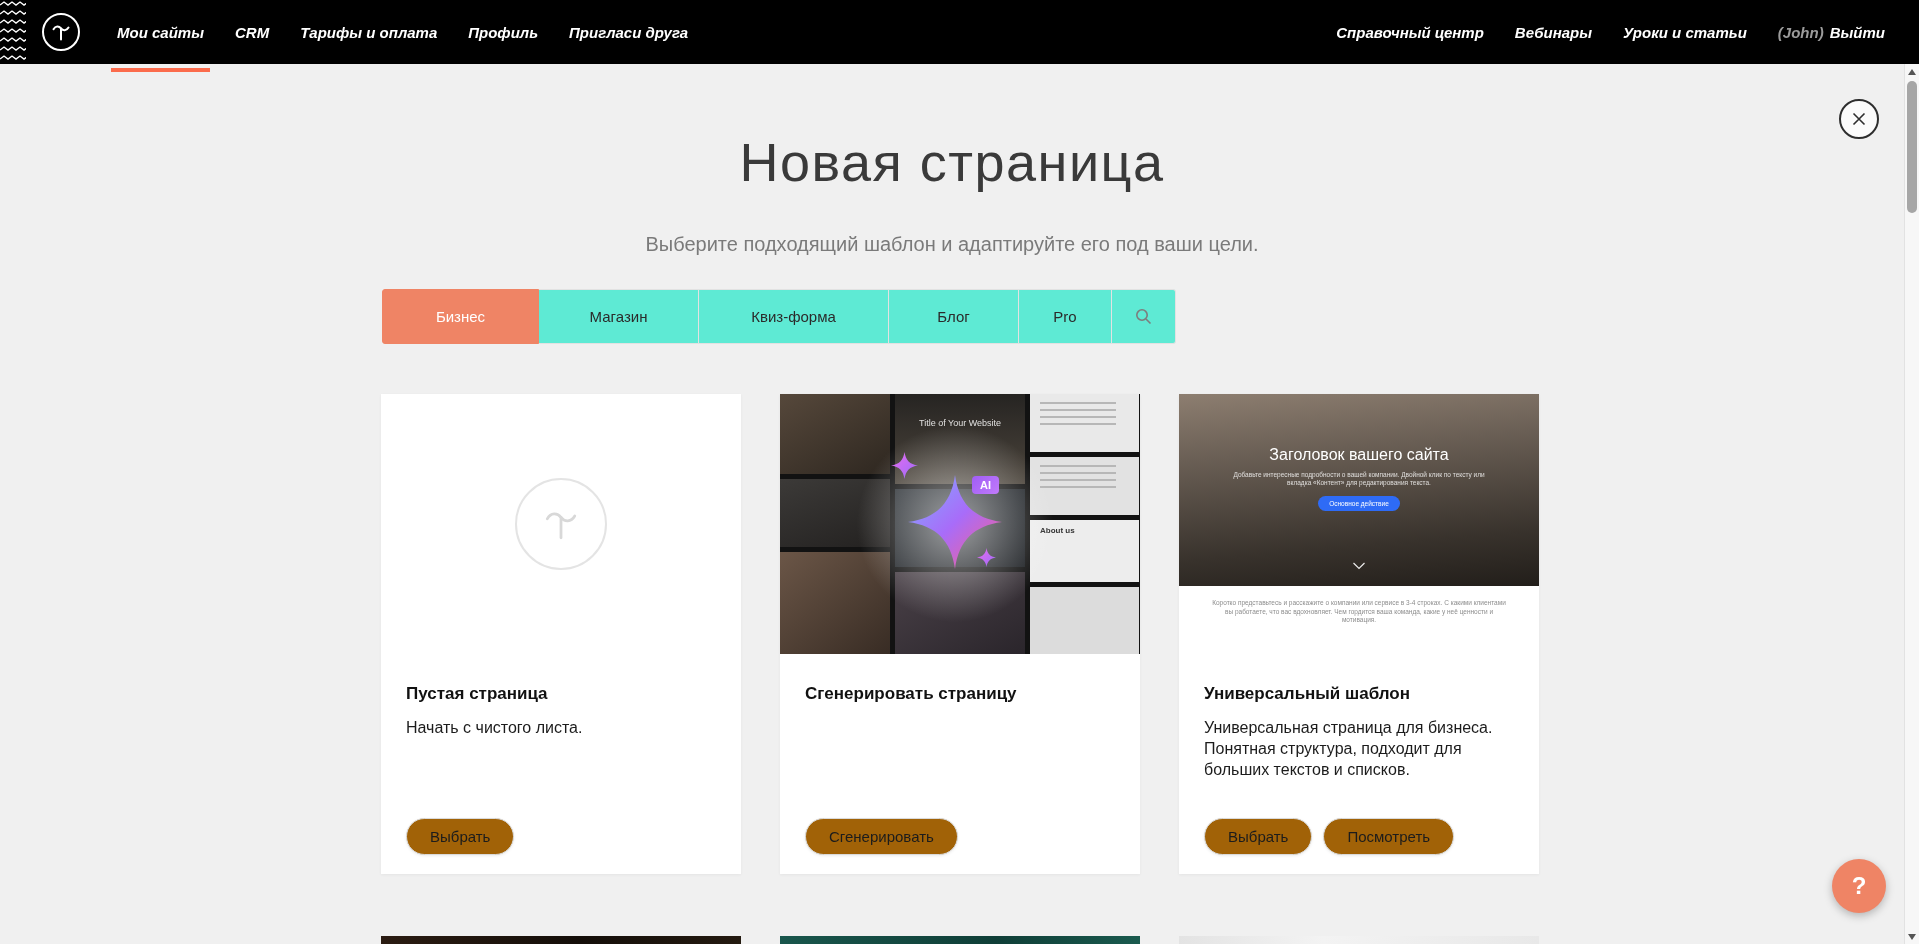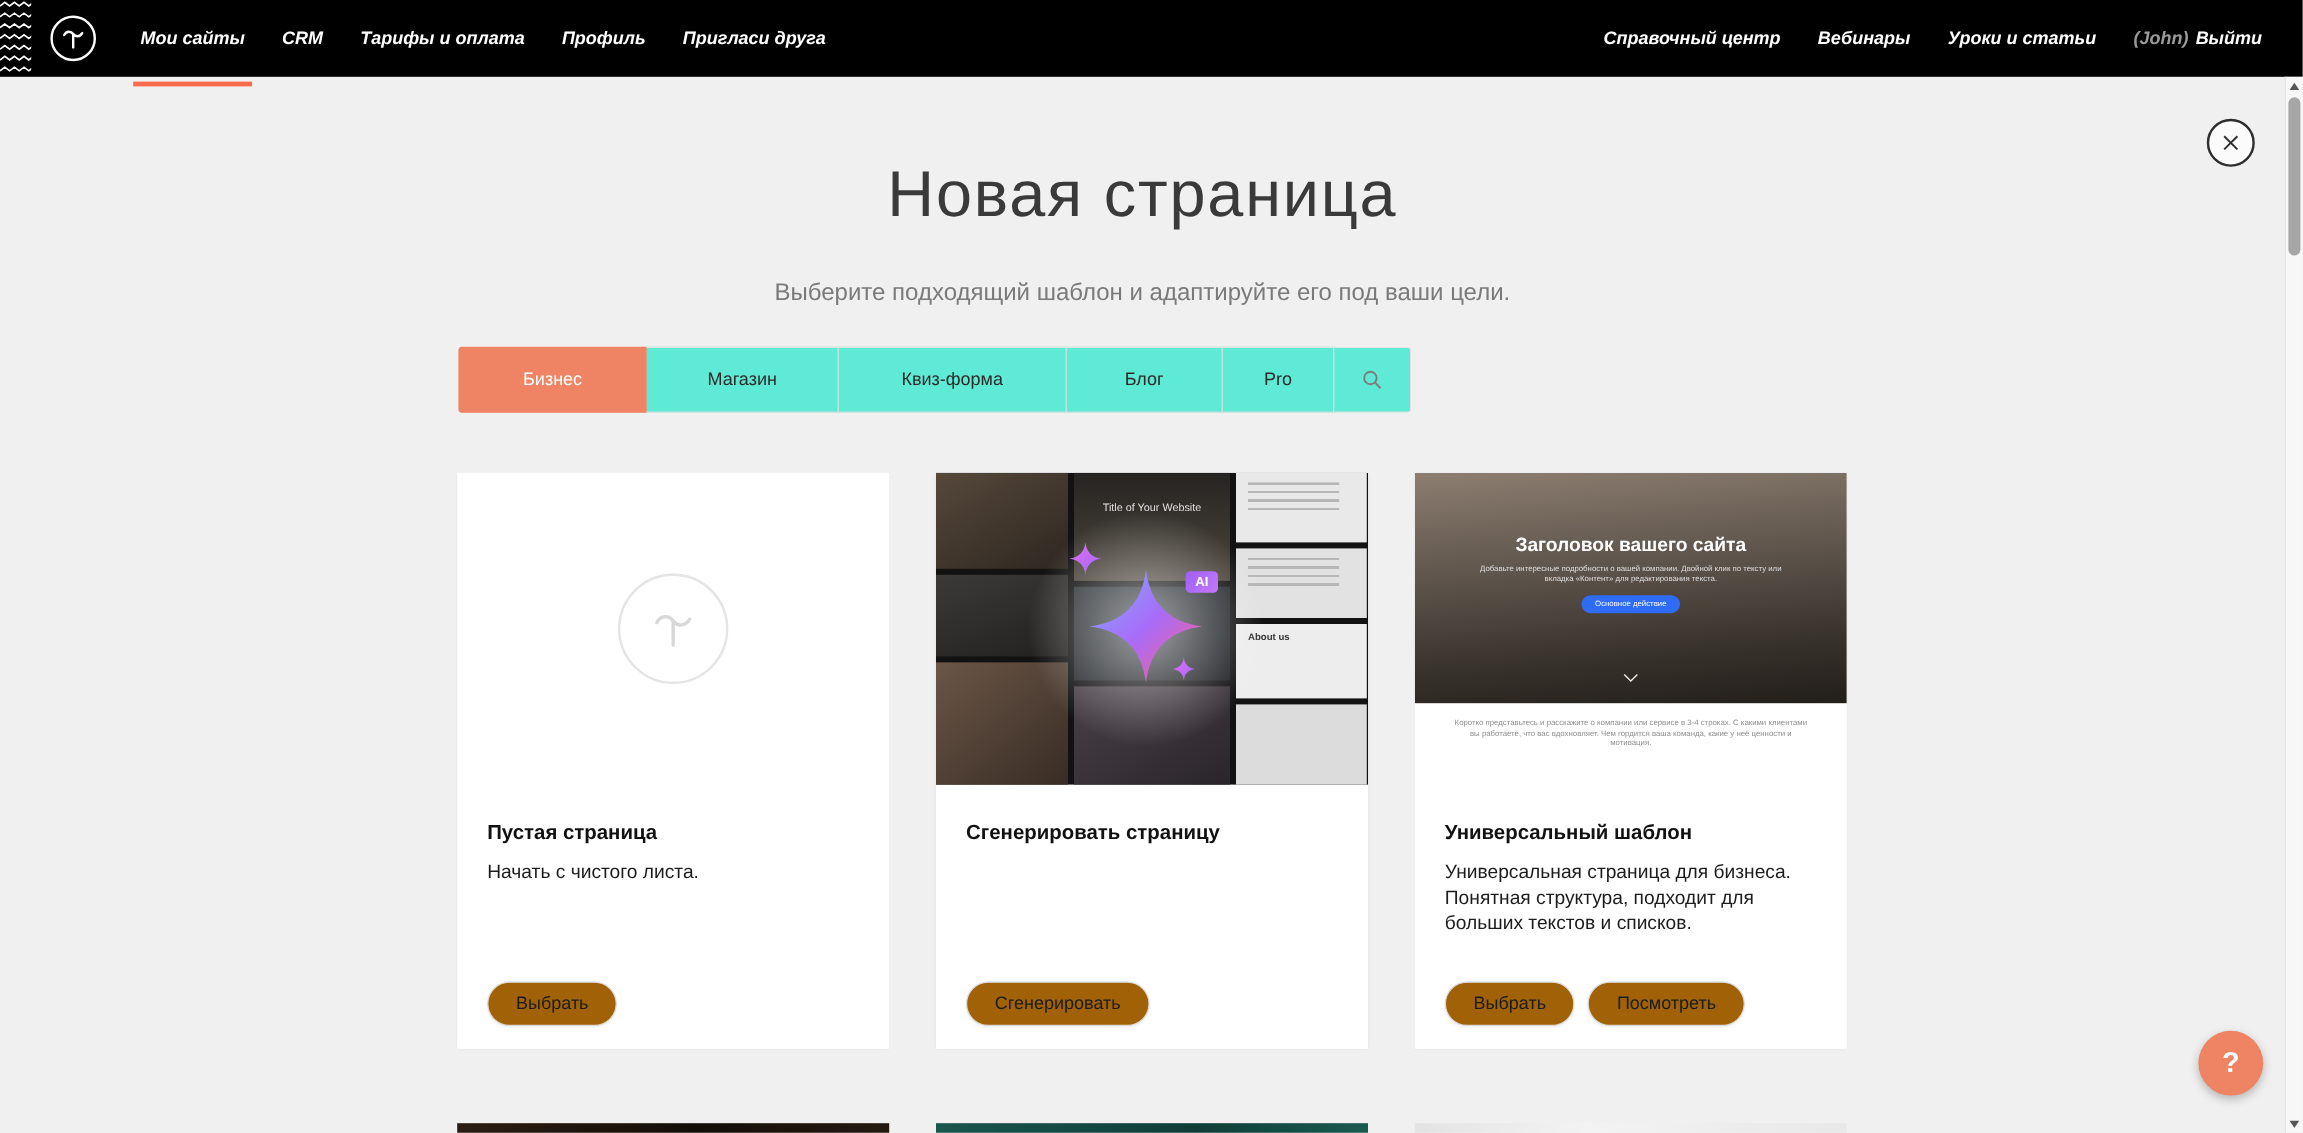--- a/index.html
+++ b/index.html
@@ -52,25 +52,25 @@
   .watermark{position:absolute;left:50%;top:50%;transform:translate(-50%,-50%);width:92px;height:92px;border:2px solid #e4e4e4;border-radius:50%;display:flex;align-items:center;justify-content:center;}
 
   
   .collage{position:absolute;inset:0;background:#121212;}
   .tile{position:absolute;}
   .tile .bars{margin:8px 10px 0;height:26px;background:repeating-linear-gradient(to bottom,#b7b7b7 0 2px,transparent 2px 7px);width:70%;}
   .site-title{position:absolute;left:115px;top:24px;width:130px;text-align:center;color:rgba(255,255,255,0.85);font-size:9px;}
   .about-label{font-size:8px;font-weight:bold;color:#333;padding:6px 0 0 10px;}
   .glow{position:absolute;left:63px;top:18px;width:224px;height:224px;background:radial-gradient(circle,rgba(255,255,255,0.55) 0%,rgba(255,255,255,0) 62%);pointer-events:none;}
   .sparkle{position:absolute;left:95px;top:50px;pointer-events:none;}
-  .ai-badge{position:absolute;left:208px;top:82px;width:27px;height:18px;border-radius:4px;background:linear-gradient(135deg,var(--ai-badge),#c17bfa);color:#fff;font-size:11px;font-weight:bold;display:flex;align-items:center;justify-content:center;}
+  .ai-badge{position:absolute;left:192px;top:82px;width:27px;height:18px;border-radius:4px;background:linear-gradient(135deg,var(--ai-badge),#c17bfa);color:#fff;font-size:11px;font-weight:bold;display:flex;align-items:center;justify-content:center;}
 
   
   .hero{height:192px;background:linear-gradient(175deg,#8d7e70 0%,#6a5f55 30%,#38322c 75%,#221e1a 100%);position:relative;text-align:center;}
-  .hero-title{padding-top:52px;font-size:16px;font-weight:bold;color:#fff;}
+  .hero-title{padding-top:52px;font-size:16px;font-weight:normal;color:#fff;}
   .hero-text{margin:7px auto 0;width:252px;font-size:6.5px;line-height:8px;color:rgba(255,255,255,0.8);}
   .hero-btn{margin:9px auto 0;width:82px;height:15px;border-radius:8px;background:var(--preview-button);color:#fff;font-size:6.5px;display:flex;align-items:center;justify-content:center;}
   .hero-chevron{position:absolute;bottom:12px;left:50%;transform:translateX(-50%);opacity:.9;}
   .preview-body{height:68px;background:#fff;}
   .preview-body p{margin:0 auto;padding-top:13px;width:300px;font-size:6.5px;line-height:8.5px;color:#8d8d8d;text-align:center;}
 
   
   .cards-row2{position:absolute;top:936px;left:381px;display:flex;gap:39px;}
   .card2-strip{width:360px;height:80px;}
   .strip-a{background:linear-gradient(90deg,#2b1c12,#140e09 55%,#241a10);}

